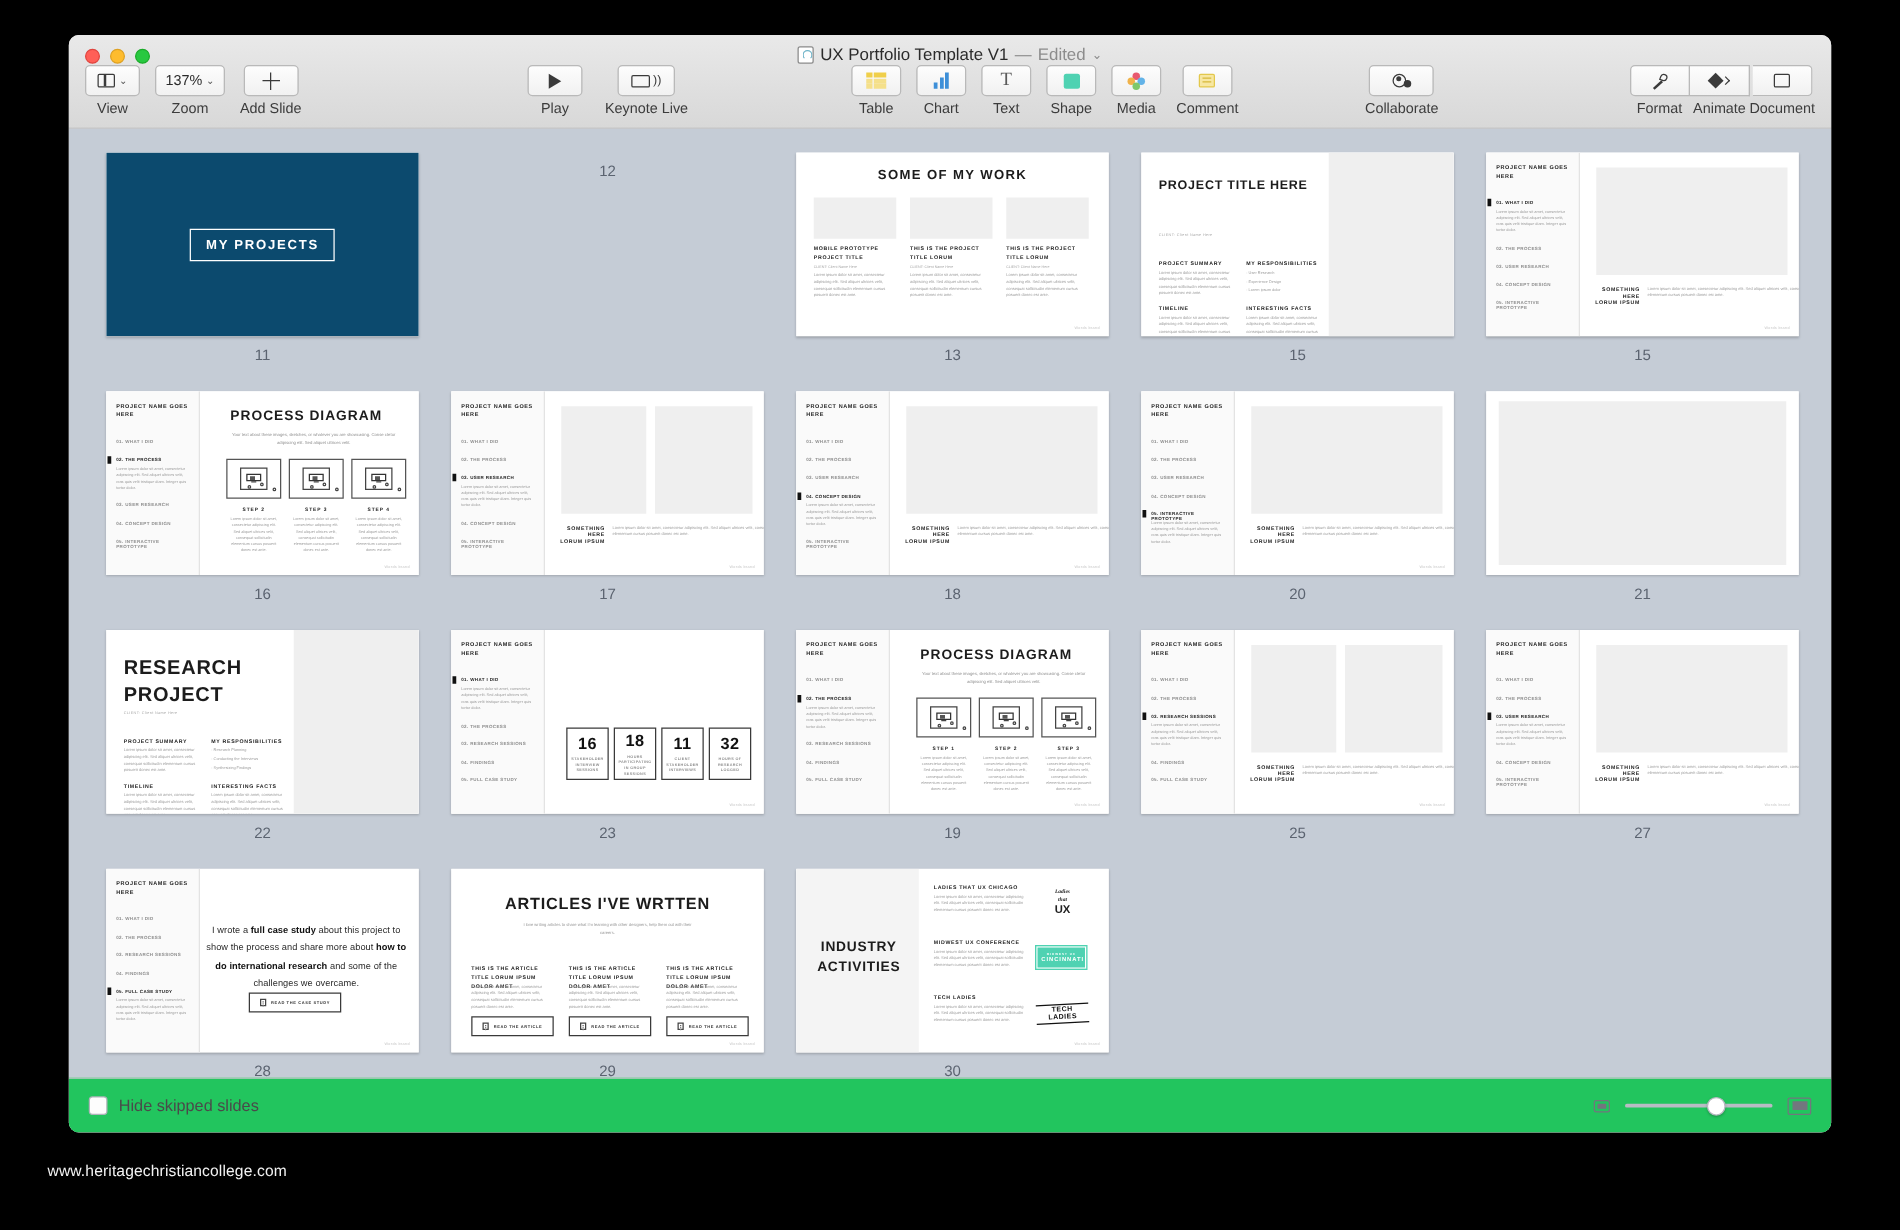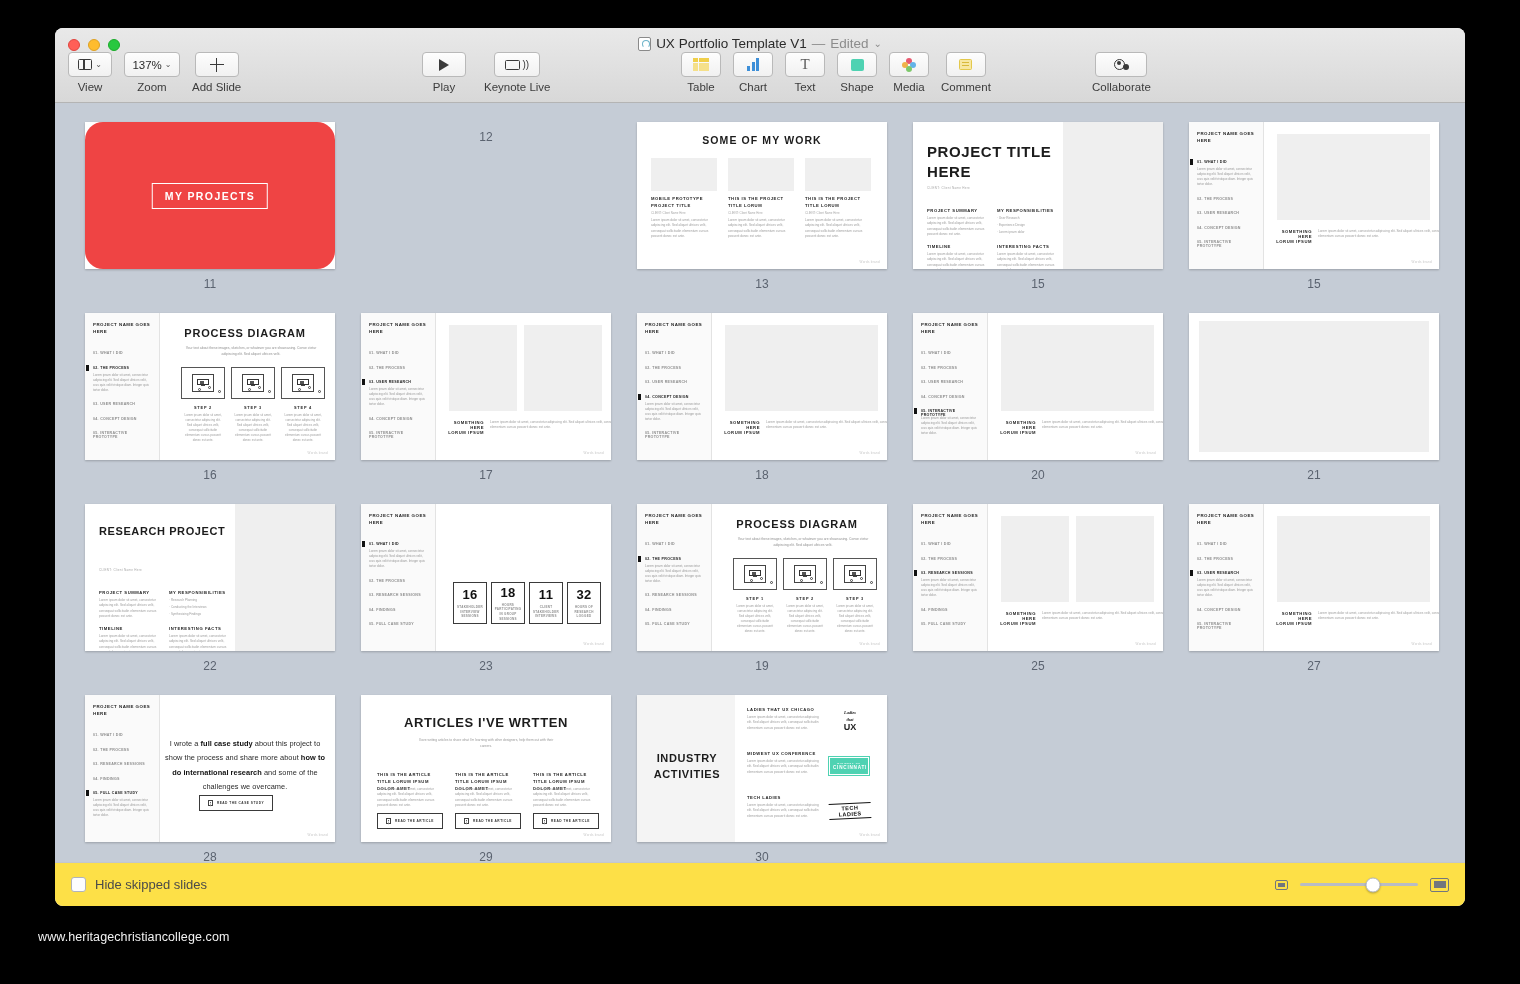--- a/index.html
+++ b/index.html
@@ -103,21 +103,21 @@
     overflow: hidden; position: relative;
     cursor: default;
   }
   .slidenum {
     text-align: center; font-size: 12px; color: #5b6370;
     margin: 8px 0 22px 0;
   }
 
   
   .slide { position: absolute; inset: 0; background: #fff; }
-  .sl-dark { background: #ef4444; border-radius: 18px; }
+  .sl-dark { background: #0c4a6e; }
 
   .titlebox {
     position: absolute; left: 50%; top: 50%; transform: translate(-50%,-50%);
     border: 1.4px solid #fff; color: #fff;
     font-size: 10.5px; letter-spacing: 1.4px; font-weight: 700;
     padding: 6px 12px;
   }
 
   .gbox { background: #efefef; position: absolute; }
 
@@ -216,21 +216,21 @@
   }
   .logo-tl {
     border-top: 1.2px solid #111; border-bottom: 1.2px solid #111;
     font-size: 5.6px; font-weight: 700; color: #111; letter-spacing: .4px;
     text-align: center; transform: rotate(-3deg); padding: 1px 2px;
   }
 
   
   .bottombar {
     position: absolute; left: 0; right: 0; bottom: 0; height: 44px;
-    background: #fde047; border-top: 1px solid #c3c6cc;
+    background: #22c55e; border-top: 1px solid #c3c6cc;
     display: flex; align-items: center; justify-content: space-between;
     padding: 0 16px;
   }
   .hideskip { display: flex; align-items: center; gap: 9px; font-size: 13px; color: #4a4a4a; }
   .cbox {
     width: 15px; height: 15px; border: 1px solid #b0b3ba; border-radius: 3px; background: #fdfdfd;
   }
   .zoomctl { display: flex; align-items: center; gap: 12px; }
   .gsmall { width: 13px; height: 10px; border: 1.6px solid #72767e; border-radius: 2px; position: relative; }
   .gsmall::after { content:""; position:absolute; inset:2px; background:#72767e; }
@@ -388,20 +388,46 @@
               <span style="position:relative;display:inline-block;width:17px;height:14px">
                 <i style="position:absolute;left:1px;top:1px;width:11px;height:11px;border:1.3px solid #3a3a3a;border-radius:50%"></i>
                 <i style="position:absolute;left:4.5px;top:3.2px;width:4px;height:4px;border-radius:50%;background:#3a3a3a"></i>
                 <i style="position:absolute;left:10px;top:6px;width:6px;height:6px;border-radius:50%;background:#3a3a3a"></i>
               </span>
             </div>
             <div class="tlabel">Collaborate</div>
           </div>
         </div>
 
+        <div class="tgroup seg" style="right:13px;">
+          <div class="titem">
+            <div class="tbtn">
+              <span style="display:inline-block;position:relative;width:15px;height:14px">
+                <i style="position:absolute;left:2px;top:9px;width:9px;height:2.4px;background:#3a3a3a;transform:rotate(-42deg)"></i>
+                <i style="position:absolute;left:8px;top:1px;width:6px;height:6px;border:1.6px solid #3a3a3a;border-radius:50% 50% 50% 0;transform:rotate(20deg)"></i>
+              </span>
+            </div>
+            <div class="tlabel">Format</div>
+          </div>
+          <div class="titem">
+            <div class="tbtn">
+              <span style="display:inline-flex;align-items:center;gap:1px">
+                <i style="display:block;width:9px;height:9px;background:#3a3a3a;transform:rotate(45deg)"></i>
+                <i style="display:block;width:5px;height:5px;border-right:1.6px solid #3a3a3a;border-top:1.6px solid #3a3a3a;transform:rotate(45deg)"></i>
+              </span>
+            </div>
+            <div class="tlabel">Animate</div>
+          </div>
+          <div class="titem">
+            <div class="tbtn">
+              <span style="display:block;width:13px;height:11px;border:1.7px solid #3a3a3a;border-radius:1.5px"></span>
+            </div>
+            <div class="tlabel">Document</div>
+          </div>
+        </div>
 
       </div>
     </div>
 
     <div class="canvas">
       <div class="grid" id="slide-grid">
           <div class="cell">
             <div class="thumbwrap">
               <div class="slide sl-dark">
   <div class="titlebox">MY PROJECTS</div>
@@ -430,21 +456,21 @@
       <div class="cap-b" style="position:absolute;left:168px;top:96px;width:66px">Lorem ipsum dolor sit amet, consectetur adipiscing elit. Sed aliquet ultrices velit, consequat sollicitudin elementum cursus posuerit donec est ante.</div>
                 <div class="footmark">Words brand</div>
               </div>
             </div>
      <div class="slidenum">13</div>
           </div>
           <div class="cell">
             <div class="thumbwrap">
               <div class="slide">
     <span class="gbox" style="left:150px;top:0;width:100px;height:147px"></span>
-    <div class="h-big" style="position:absolute;left:14px;top:20px;width:128px;font-size:15px;line-height:1.35">PROJECT TITLE HERE</div>
+    <div class="h-big" style="position:absolute;left:14px;top:20px;width:128px;font-size:10px;line-height:1.35">PROJECT TITLE HERE</div>
     <div style="position:absolute;left:14px;top:64px;font-size:3px;color:#a8a8a8;letter-spacing:.3px">CLIENT: Client Name Here</div>
     <div class="cap-h" style="position:absolute;left:14px;top:86px;width:66px">PROJECT SUMMARY</div>
                 <div class="cap-b" style="position:absolute;left:14px;top:94px;width:60px">Lorem ipsum dolor sit amet, consectetur adipiscing elit. Sed aliquet ultrices velit, consequat sollicitudin elementum cursus posuerit donec est ante.</div>
                 <div class="cap-h" style="position:absolute;left:84px;top:86px;width:66px">MY RESPONSIBILITIES</div>
                 <div style="position:absolute;left:84px;top:94px;width:66px;font-size:3.1px;color:#9d9d9d">· User Research</div>
                 <div style="position:absolute;left:84px;top:101px;width:66px;font-size:3.1px;color:#9d9d9d">· Experience Design</div>
                 <div style="position:absolute;left:84px;top:108px;width:66px;font-size:3.1px;color:#9d9d9d">· Lorem ipsum dolor</div>
                 <div class="cap-h" style="position:absolute;left:14px;top:122px;width:66px">TIMELINE</div>
                 <div class="cap-b" style="position:absolute;left:14px;top:130px;width:60px">Lorem ipsum dolor sit amet, consectetur adipiscing elit. Sed aliquet ultrices velit, consequat sollicitudin elementum cursus posuerit donec est ante.</div>
                 <div class="cap-h" style="position:absolute;left:84px;top:122px;width:66px">INTERESTING FACTS</div>
@@ -599,21 +625,21 @@
               <div class="slide">
   <span class="gbox" style="left:10px;top:8px;right:10px;width:auto;bottom:8px;height:auto"></span>
               </div>
             </div>
      <div class="slidenum">21</div>
           </div>
           <div class="cell">
             <div class="thumbwrap">
               <div class="slide">
     <span class="gbox" style="left:150px;top:0;width:100px;height:147px"></span>
-    <div class="h-big" style="position:absolute;left:14px;top:20px;width:128px;font-size:11px;line-height:1.35">RESEARCH PROJECT</div>
+    <div class="h-big" style="position:absolute;left:14px;top:20px;width:128px;font-size:16px;line-height:1.35">RESEARCH PROJECT</div>
     <div style="position:absolute;left:14px;top:64px;font-size:3px;color:#a8a8a8;letter-spacing:.3px">CLIENT: Client Name Here</div>
     <div class="cap-h" style="position:absolute;left:14px;top:86px;width:66px">PROJECT SUMMARY</div>
                 <div class="cap-b" style="position:absolute;left:14px;top:94px;width:60px">Lorem ipsum dolor sit amet, consectetur adipiscing elit. Sed aliquet ultrices velit, consequat sollicitudin elementum cursus posuerit donec est ante.</div>
                 <div class="cap-h" style="position:absolute;left:84px;top:86px;width:66px">MY RESPONSIBILITIES</div>
                 <div style="position:absolute;left:84px;top:94px;width:66px;font-size:3.1px;color:#9d9d9d">· Research Planning</div>
                 <div style="position:absolute;left:84px;top:101px;width:66px;font-size:3.1px;color:#9d9d9d">· Conducting the Interviews</div>
                 <div style="position:absolute;left:84px;top:108px;width:66px;font-size:3.1px;color:#9d9d9d">· Synthesizing Findings</div>
                 <div class="cap-h" style="position:absolute;left:14px;top:122px;width:66px">TIMELINE</div>
                 <div class="cap-b" style="position:absolute;left:14px;top:130px;width:60px">Lorem ipsum dolor sit amet, consectetur adipiscing elit. Sed aliquet ultrices velit, consequat sollicitudin elementum cursus posuerit donec est ante.</div>
                 <div class="cap-h" style="position:absolute;left:84px;top:122px;width:66px">INTERESTING FACTS</div>

